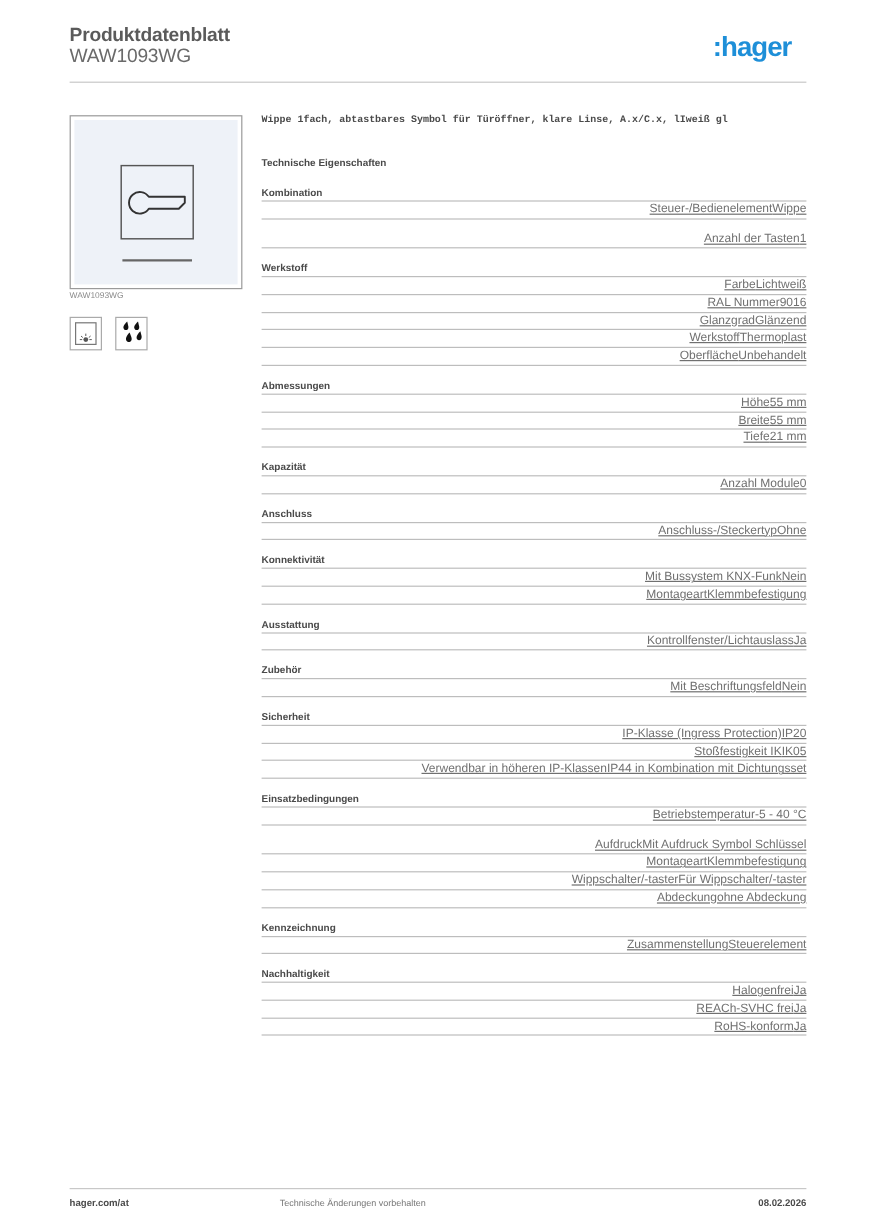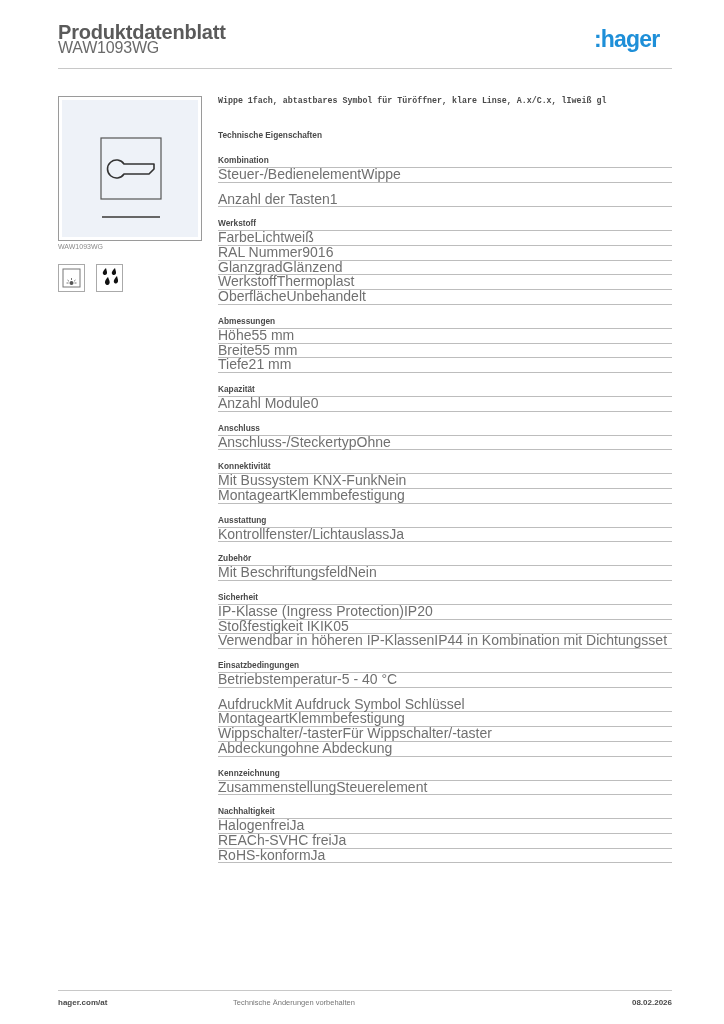--- a/index.html
+++ b/index.html
@@ -1,40 +1,40 @@
 <!DOCTYPE html>
 <html><head>
 <meta charset="utf-8">
 <style>
   * { box-sizing: border-box; margin: 0; padding: 0; }
   html, body { width: 724px; height: 1024px; background: #ffffff; overflow: hidden; }
   body { position: relative; font-family: "Liberation Sans", sans-serif; color: #555; }
 
-  .header-title { position: absolute; left: 58px; top: 21px; font-size: 20px; font-weight: bold; color: #5a5a5a; letter-spacing: -0.2px; }
+  .header-title { position: absolute; left: 58px; top: 21px; font-size: 16px; font-weight: bold; color: #5a5a5a; letter-spacing: -0.2px; }
   .header-code { position: absolute; left: 58px; top: 39px; font-size: 16px; color: #6a6a6a; letter-spacing: -0.2px; }
   .header-line { position: absolute; left: 58px; top: 68px; width: 614px; height: 1px; background: #c8c8c8; }
   .logo { position: absolute; left: 594px; top: 28px; font-size: 23px; font-weight: bold; color: #1e8fd8; letter-spacing: -0.8px; line-height: 1; text-align: right; }
 
   .product-frame { position: absolute; left: 58px; top: 96px; width: 144px; height: 145px; border: 1px solid #9a9a9a; padding: 3px; background: #fff; }
   .product-inner { width: 100%; height: 100%; background: #eef2f8; position: relative; }
   .product-inner svg { position: absolute; left: 0; top: 0; }
   .product-code { position: absolute; left: 58px; top: 243px; font-size: 7px; color: #8a8a8a; }
 
   .badge { position: absolute; top: 264px; width: 27px; height: 28px; border: 1px solid #aaa; background: #fff; }
   .badge svg { position: absolute; left: 0; top: 0; }
   .badge-light { left: 58px; }
   .badge-water { left: 96px; }
 
   .desc { position: absolute; left: 218px; top: 96px; font-size: 8.3px; font-weight: bold; color: #4a4a4a; font-family: Liberation Mono, monospace; }
   .tech-title { position: absolute; left: 218px; top: 130px; font-size: 8.3px; font-weight: bold; color: #4a4a4a; }
 
   .specs { position: absolute; left: 218px; top: 154px; width: 454px; }
   .group { margin-bottom: 10px; }
   .group-title { font-size: 8.3px; font-weight: bold; color: #4a4a4a; height: 14px; line-height: 13px; border-bottom: 1px solid #bdbdbd; }
-  .row { display: flex; justify-content: flex-start; font-size: 14px; color: #707070; height: 14.7px; line-height: 13.5px; border-bottom: 1px solid #bdbdbd; }
+  .row { display: flex; justify-content: flex-end; font-size: 10px; color: #707070; height: 14.7px; line-height: 13.5px; border-bottom: 1px solid #bdbdbd; text-decoration: underline; }
   .row .label { white-space: nowrap; }
   .row .value { white-space: nowrap; text-align: right; }
 
   .footer-line { position: absolute; left: 58px; top: 990px; width: 614px; height: 1px; background: #c8c8c8; }
   .footer-left { position: absolute; left: 58px; top: 998px; font-size: 8px; font-weight: bold; color: #4a4a4a; }
   .footer-center { position: absolute; left: 0; width: 588px; text-align: center; top: 998px; font-size: 7.5px; color: #777; }
   .footer-right { position: absolute; right: 52px; top: 998px; font-size: 8px; font-weight: bold; color: #4a4a4a; }
 </style>
 </head>
 <body>

